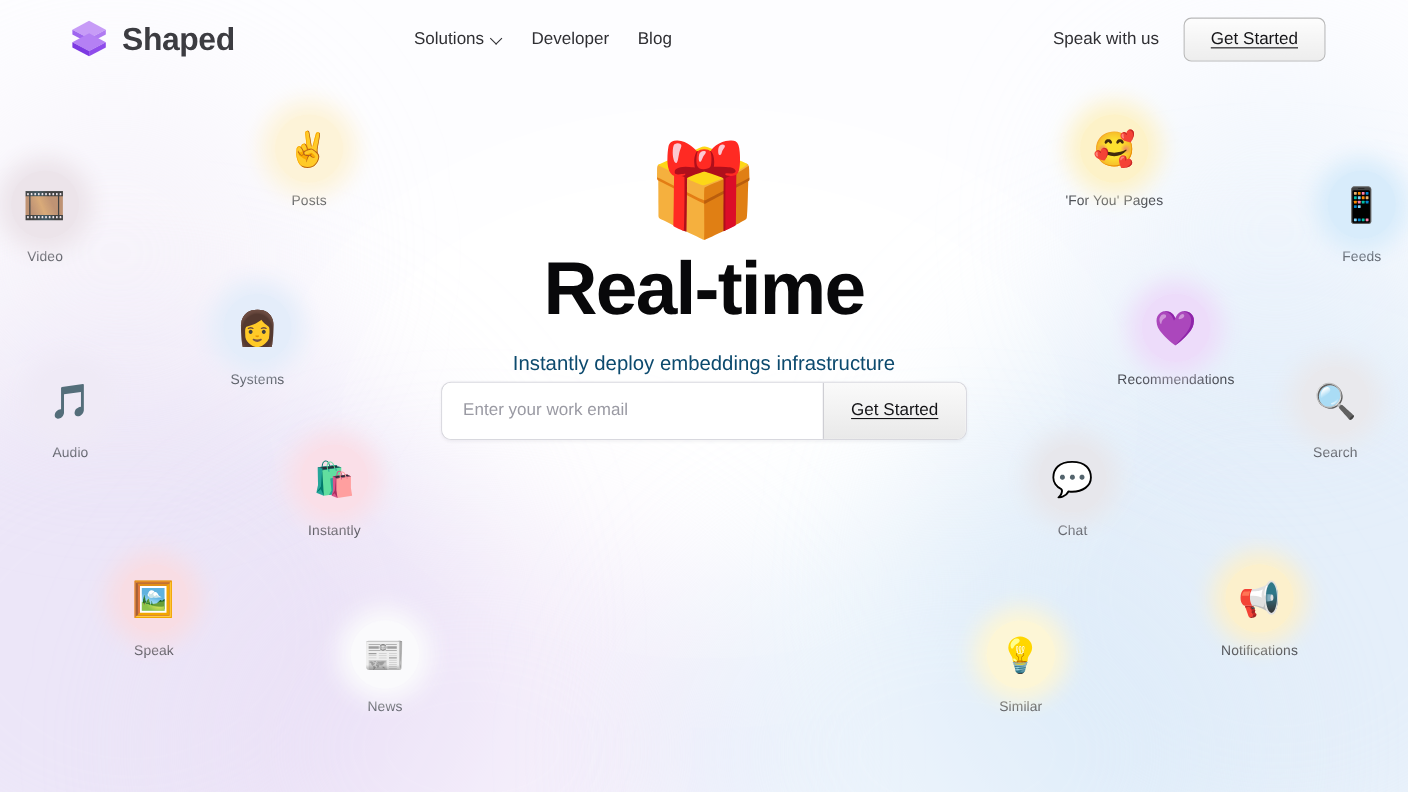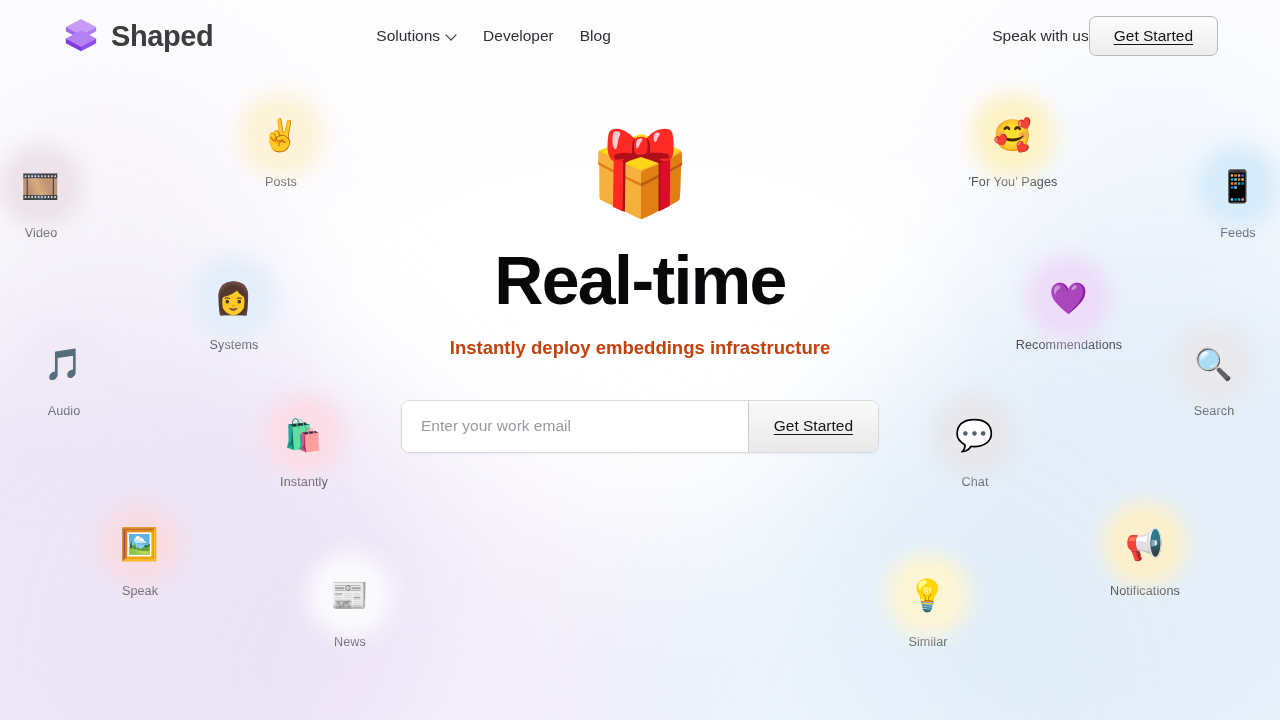--- a/index.html
+++ b/index.html
@@ -17,71 +17,71 @@
   .b1{left:-190px;top:300px;width:620px;height:560px;background:rgba(226,216,243,.62);}
   .b2{right:-200px;top:250px;width:640px;height:580px;background:rgba(214,230,247,.60);}
   .b3{left:170px;top:470px;width:520px;height:420px;background:rgba(236,222,246,.45);}
   .b4{right:140px;top:470px;width:540px;height:430px;background:rgba(218,235,248,.48);}
   .b5{left:50%;top:120px;transform:translateX(-50%);width:760px;height:520px;background:rgba(255,255,255,.95);}
   .b6{left:-60px;top:80px;width:330px;height:300px;background:rgba(240,232,246,.40);}
   .b7{right:-40px;top:60px;width:320px;height:300px;background:rgba(226,238,250,.42);}
 
   
   .header{
-    position:absolute;top:0;left:0;right:0;height:72px;z-index:30;
+    position:absolute;top:0;left:0;right:13px;height:72px;z-index:30;
     display:flex;align-items:center;
   }
   .logo-area{display:flex;align-items:center;gap:11px;margin-left:62px;}
   .logo-mark{width:38px;height:38px;position:relative;flex:none;}
   .logo-text{font-size:29px;font-weight:700;color:#3c3c41;letter-spacing:-.4px;line-height:1;}
 
   .nav{display:flex;align-items:center;gap:0;margin-left:150px;}
   .nav-item{
     font-size:15.5px;color:#2f2f33;padding:8px 13px;cursor:pointer;
     display:flex;align-items:center;gap:7px;white-space:nowrap;
   }
   .chev{display:inline-block;width:10px;height:10px;position:relative;top:-1px;}
   .chev:before{
     content:"";position:absolute;left:0;top:1px;width:7px;height:7px;
     border-right:1.7px solid #2f2f33;border-bottom:1.7px solid #2f2f33;
     transform:rotate(45deg);
   }
-  .nav-right{margin-left:auto;display:flex;align-items:center;margin-right:62px;}
+  .nav-right{margin-left:auto;display:flex;align-items:center;gap:22px;margin-right:62px;}
   .speak{font-size:15.5px;color:#2f2f33;cursor:pointer;white-space:nowrap;}
   .btn-nav{
     font-size:15.5px;color:#141417;background:linear-gradient(180deg,#fdfdfd,#ededed);
     border:1px solid #b9b9b9;border-radius:7px;padding:10px 24px;cursor:pointer;
     text-decoration:underline;text-underline-offset:2.5px;white-space:nowrap;
     font-family:"Liberation Sans", sans-serif;
   }
 
   
   .hero{
     position:absolute;left:0;right:0;top:0;z-index:20;
     display:flex;flex-direction:column;align-items:center;
     padding-top:128px;
   }
   .gift{font-size:82px;line-height:1;height:92px;display:flex;align-items:center;}
   .h1{
     font-size:68px;font-weight:700;color:#08080a;letter-spacing:-1.6px;
-    line-height:1.0;margin-top:26px;
+    line-height:1.0;margin-top:8px;
   }
   .h1-grad{
     font-size:68px;font-weight:700;letter-spacing:-1.6px;line-height:1.12;
     background:linear-gradient(90deg,#f63fa0 0%,#f55e8e 22%,#f2726f 42%,#f58f4e 62%,#f9a63c 80%,#fbc02c 100%);
     -webkit-background-clip:text;background-clip:text;color:transparent;
     -webkit-text-fill-color:transparent;
   }
   .sub{
-    margin-top:18px;font-size:18.5px;color:#c2410c;line-height:1.76;text-align:left;font-weight:bold;
+    margin-top:18px;font-size:18.5px;color:#0c4a6e;line-height:1.76;text-align:left;
   }
 
   
   .form{
-    margin-top:35px;display:flex;align-items:stretch;
+    display:flex;align-items:stretch;
     width:478px;height:53px;
     border:1px solid #d8d8de;border-radius:9px;overflow:hidden;
     background:#fff;box-shadow:0 1px 3px rgba(20,20,40,.05);
   }
   .form input{
     flex:1;border:none;outline:none;background:#fff;
     padding:0 19px;font-size:15.5px;color:#222;
     font-family:"Liberation Sans", sans-serif;
   }
   .form input::placeholder{color:#9a9aa3;}

